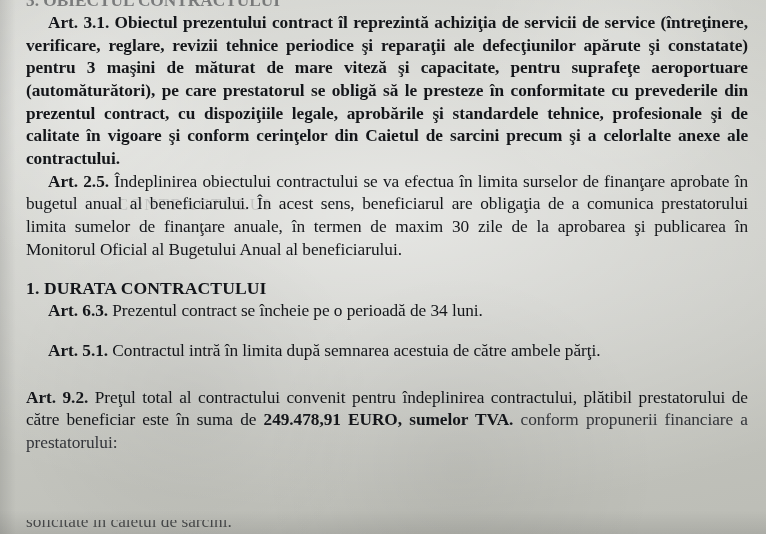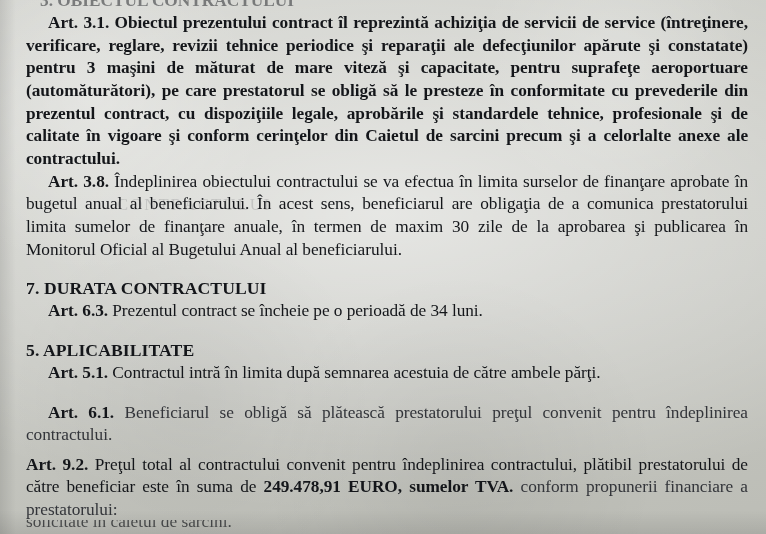--- a/index.html
+++ b/index.html
@@ -63,21 +63,20 @@
     position: absolute;
     top: 0;
     left: 26px;
     right: 18px;
     height: 11px;
     overflow: hidden;
     font-size: 17.3px;
     font-weight: bold;
     color: #2b2d31;
     opacity: 0.55;
-    margin-left: 14px;
   }
   .cut-top span {
     display: block;
     margin-top: -9px;
   }
   .cut-bottom {
     position: absolute;
     left: 26px;
     right: 18px;
     bottom: 0;
@@ -133,46 +132,41 @@
   </div>
 
   <div class="content" style="padding-top:12px;">
 
     <p class="para indent">
       <span class="b">Art. 3.1.</span>
       <span class="b">Obiectul prezentului contract îl reprezintă achiziţia de servicii de service (întreţinere, verificare, reglare, revizii tehnice periodice şi reparaţii ale defecţiunilor apărute şi constatate) pentru 3 maşini de măturat de mare viteză şi capacitate, pentru suprafeţe aeroportuare (automăturători), pe care prestatorul se obligă să le presteze în conformitate cu prevederile din prezentul contract, cu dispoziţiile legale, aprobările şi standardele tehnice, profesionale şi de calitate în vigoare şi conform cerinţelor din Caietul de sarcini precum şi a celorlalte anexe ale contractului.</span>
     </p>
 
     <p class="para indent">
-      <span class="b">Art. 3.8.</span>
+      <span class="b">Art. 2.5.</span>
       <span>Îndeplinirea obiectului contractului se va efectua în limita surselor de finanţare aprobate în bugetul anual al beneficiarului. În acest sens, beneficiarul are obligaţia de a comunica prestatorului limita sumelor de finanţare anuale, în termen de maxim 30 zile de la aprobarea şi publicarea în Monitorul Oficial al Bugetului Anual al beneficiarului.</span>
     </p>
 
     <div class="sp-lg"></div>
 
-    <h3 class="heading">7. DURATA CONTRACTULUI</h3>
+    <h3 class="heading">1. DURATA CONTRACTULUI</h3>
     <p class="para indent">
       <span class="b">Art. 6.3.</span>
       <span>Prezentul contract se încheie pe o perioadă de 34 luni.</span>
     </p>
 
     <div class="sp-lg"></div>
 
-    <h3 class="heading">5. APLICABILITATE</h3>
     <p class="para indent">
       <span class="b">Art. 5.1.</span>
       <span>Contractul intră în limita după semnarea acestuia de către ambele părţi.</span>
     </p>
 
     <div class="sp-lg"></div>
 
-    <p class="para indent">
-      <span class="b">Art. 6.1.</span>
-      <span class="lighter">Beneficiarul se obligă să plătească prestatorului preţul convenit pentru îndeplinirea contractului.</span>
-    </p>
 
     <div class="sp-sm"></div>
 
     <p class="para">
       <span class="b">Art. 9.2.</span>
       <span>Preţul total al contractului convenit pentru îndeplinirea contractului, plătibil prestatorului de către beneficiar este în suma de </span><span class="b">249.478,91 EURO, sumelor TVA.</span><span class="lighter"> conform propunerii financiare a prestatorului:</span>
     </p>
 
   </div>
 

